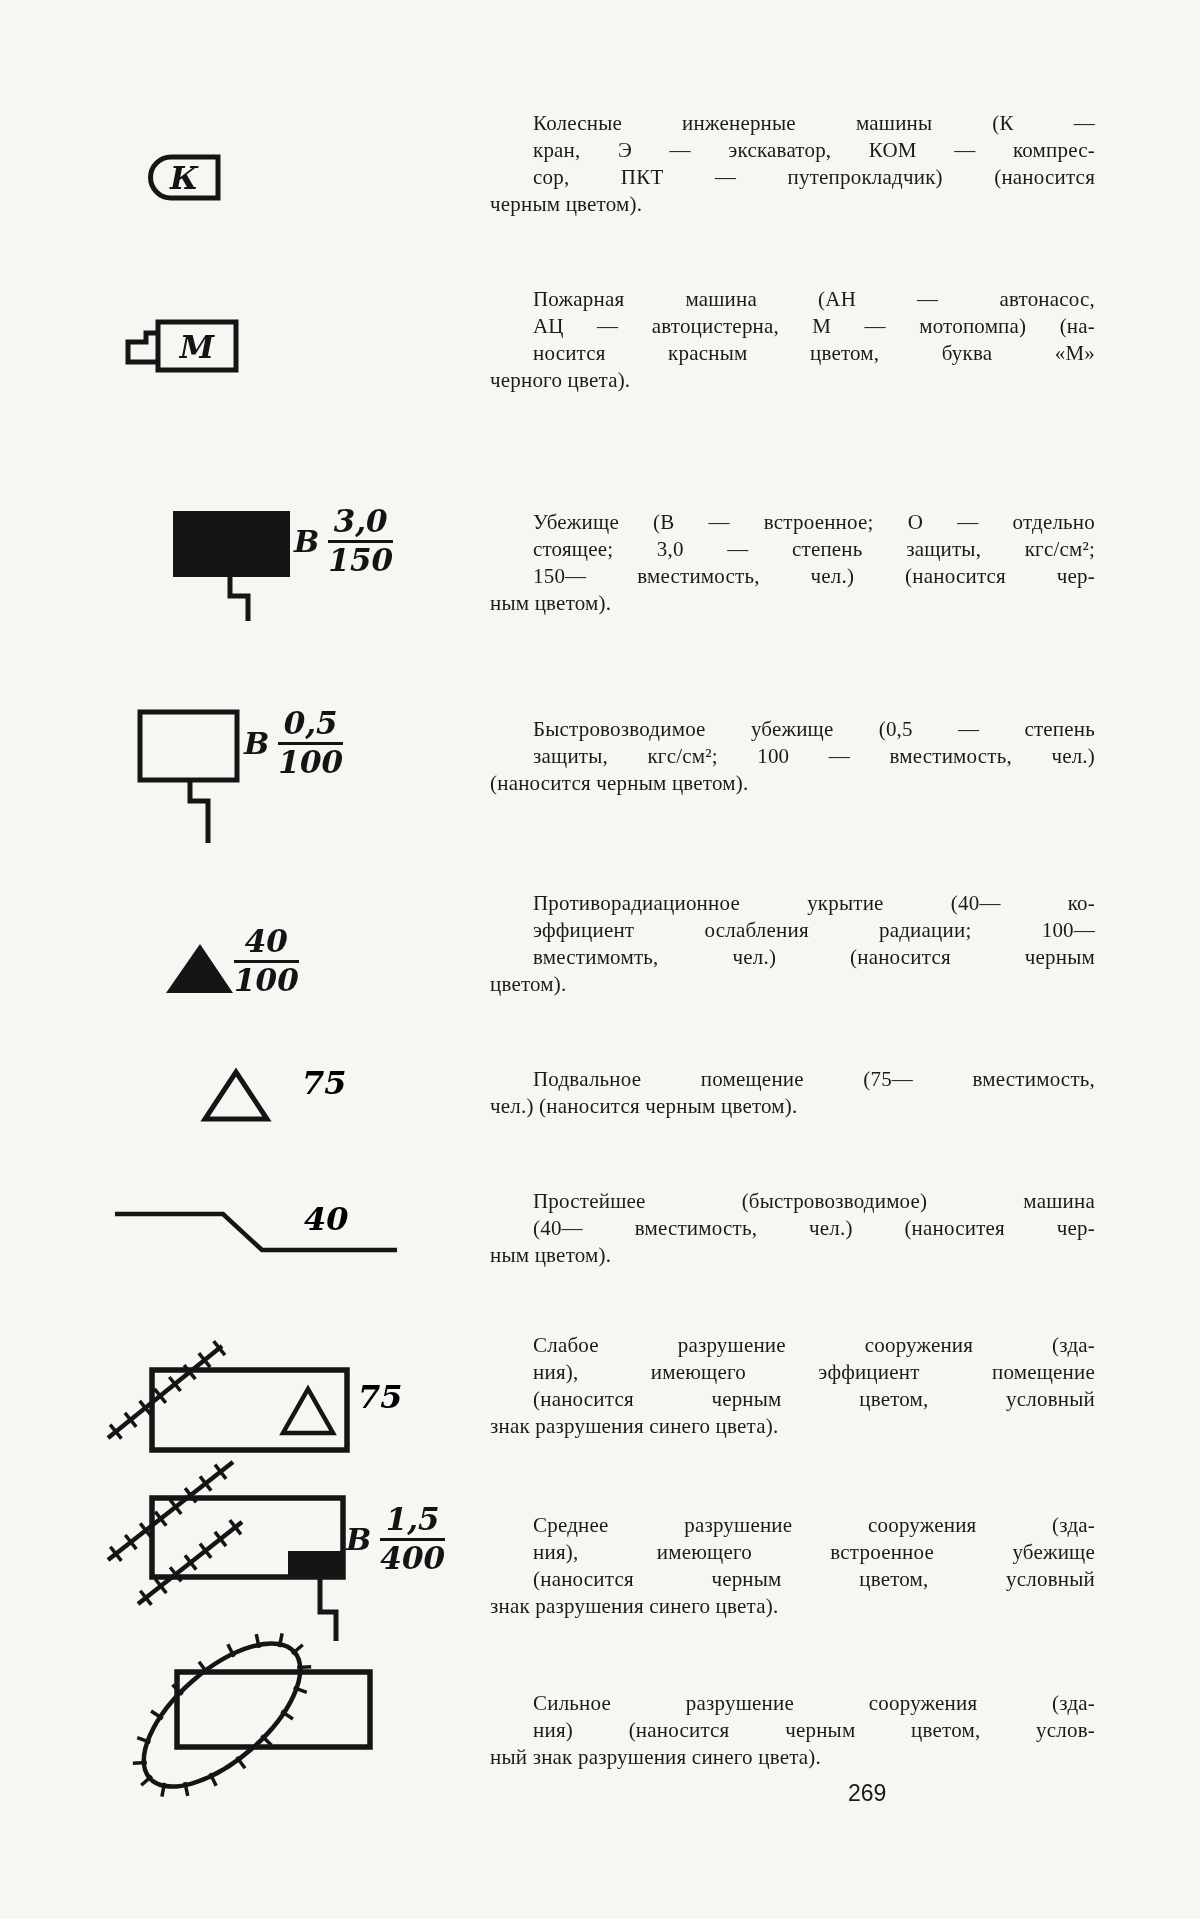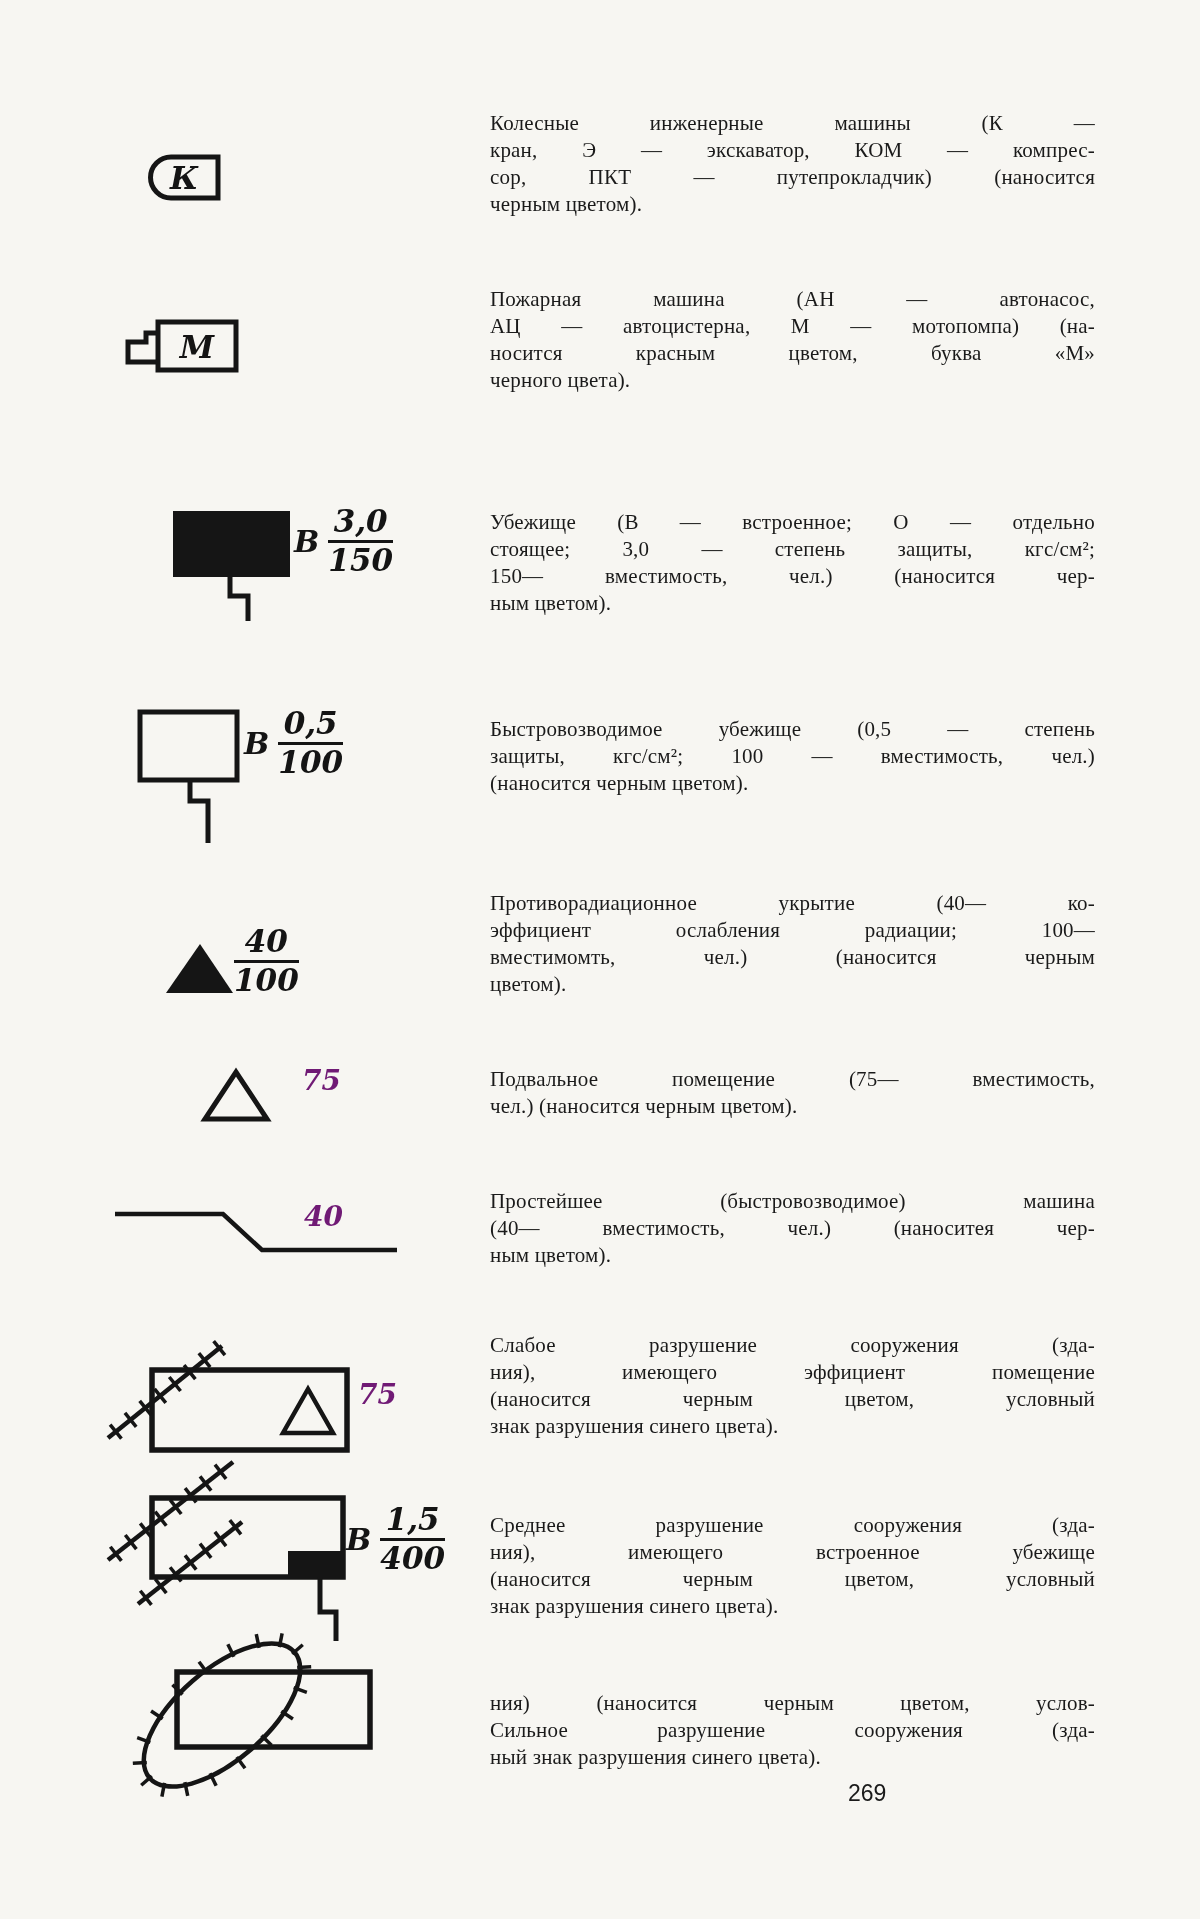--- a/index.html
+++ b/index.html
@@ -9,31 +9,31 @@
     font-family:"Liberation Serif",serif;
     overflow:hidden;
   }
   .page{position:absolute;inset:0;}
   svg.symbols{position:absolute;left:0;top:0;}
   .txt{
     position:absolute;left:490px;width:605px;
     color:#1a1a1a;font-size:21px;line-height:27px;letter-spacing:.2px;
   }
   .tl{min-height:27px;}
-  .just{text-align:justify;text-align-last:justify;}
+  .just{text-align:justify;text-align-last:justify;margin-left:43px;}
   .fr-label{
     position:absolute;display:flex;align-items:center;gap:9px;
     color:#141414;font-family:"DejaVu Serif",serif;font-style:italic;
   }
   .fr-letter{font-size:30px;font-weight:600;}
   .frac{display:flex;flex-direction:column;align-items:center;font-weight:700;font-size:31px;line-height:1.03;text-align:center;}
   .frac .bar{align-self:stretch;border-top:3px solid #141414;margin:2px 0;}
   .num-label{
     position:absolute;font-family:"DejaVu Serif",serif;font-style:italic;
-    font-weight:600;font-size:28px;color:#701a75;
+    font-weight:600;font-size:32px;color:#000000;
   }
   .page-num{
     position:absolute;left:848px;top:1780px;
     font-size:23px;color:#1a1a1a;font-family:Liberation Sans, sans-serif;
   }
   .sym-letter{
     font-family:"DejaVu Serif",serif;font-style:italic;font-weight:600;
     font-size:31px;fill:#141414;
   }
 </style>
@@ -193,22 +193,22 @@
   </div>
 
   <div class="txt" style="top:1512px">
     <div class="tl just">Среднее разрушение сооружения (зда-</div>
     <div class="tl just">ния), имеющего встроенное убежище</div>
     <div class="tl just">(наносится черным цветом, условный</div>
     <div class="tl">знак разрушения синего цвета).</div>
   </div>
 
   <div class="txt" style="top:1690px">
+    <div class="tl just">Сильное разрушение сооружения (зда-</div>
     <div class="tl just">ния) (наносится черным цветом, услов-</div>
-    <div class="tl just">Сильное разрушение сооружения (зда-</div>
     <div class="tl">ный знак разрушения синего цвета).</div>
   </div>
 
   <div class="fr-label" style="left:294px;top:506px">
     <span class="fr-letter">В</span>
     <span class="frac">
       <span>3,0</span>
       <span class="bar"></span>
       <span>150</span>
     </span>

